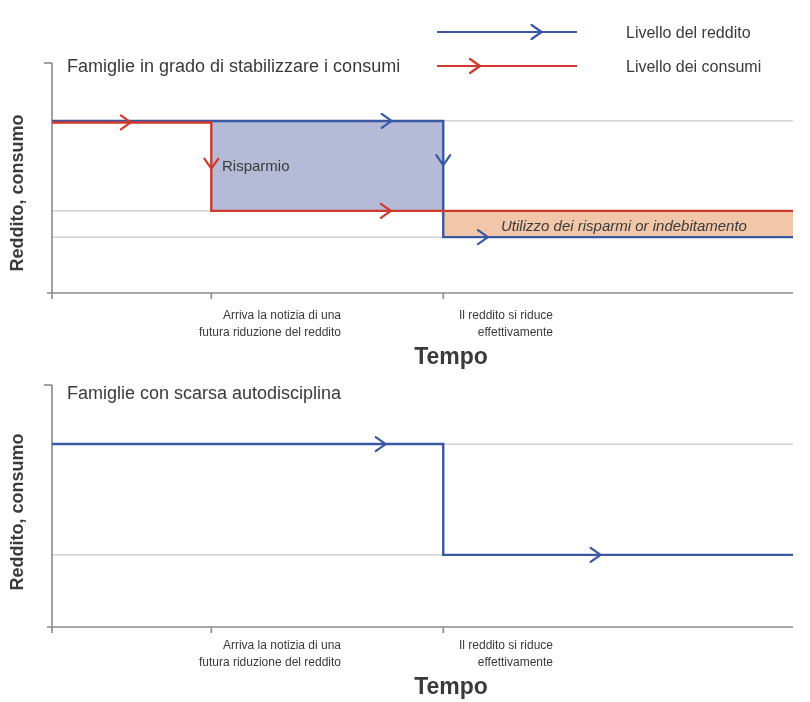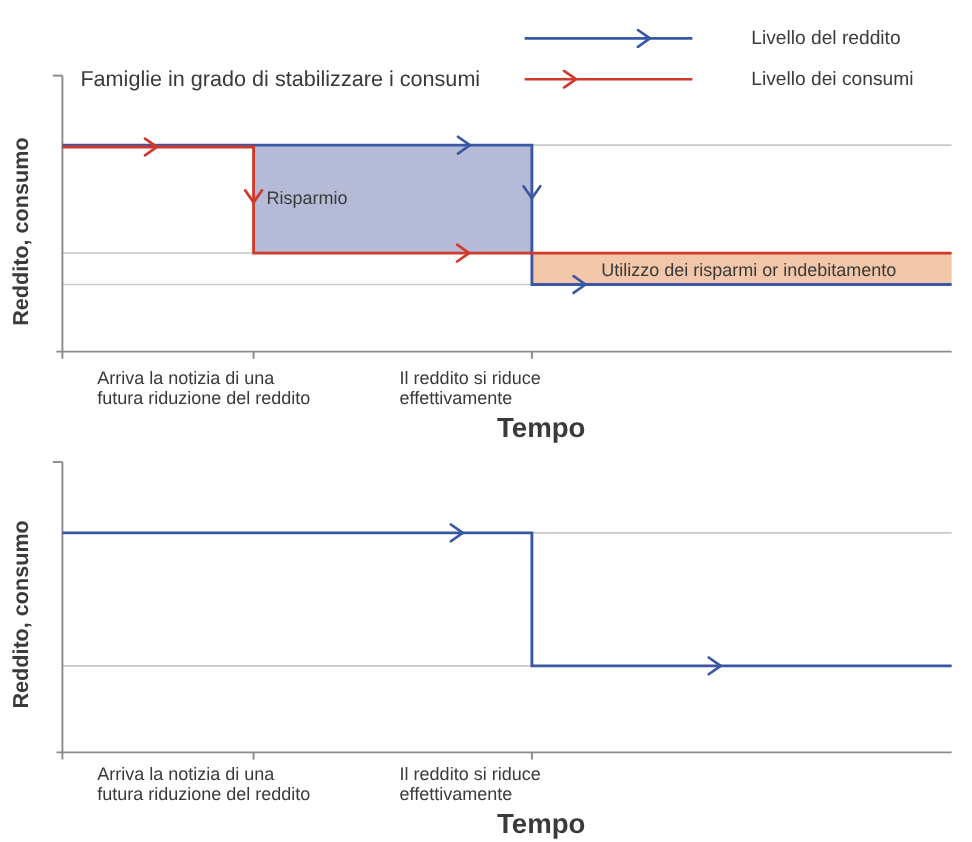--- a/index.html
+++ b/index.html
@@ -6,31 +6,31 @@
   .fig{position:relative;width:810px;height:702px;background:#ffffff;overflow:hidden;
        font-family:"Liberation Sans","DejaVu Sans",sans-serif;color:#3a3a3a;}
   #chart{position:absolute;left:0;top:0;}
   .title{position:absolute;font-size:18px;white-space:nowrap;}
   .t1{left:67px;top:56px;}
   .t2{left:67px;top:383px;}
   .ylab{position:absolute;width:210px;height:36px;line-height:36px;text-align:center;
         font-weight:bold;font-size:18px;transform:rotate(-90deg);white-space:nowrap;}
   .y1{left:-88px;top:175px;}
   .y2{left:-88px;top:494px;}
-  .tick{position:absolute;text-align:left;font-size:15px;line-height:17px;}
+  .tick{position:absolute;text-align:right;font-size:12px;line-height:17px;}
   .tk1a{left:81px;top:307px;width:260px;}
   .tk1b{left:333px;top:307px;width:220px;}
   .tk2a{left:81px;top:637px;width:260px;}
   .tk2b{left:333px;top:637px;width:220px;}
   .tempo{position:absolute;font-size:23px;font-weight:bold;width:120px;text-align:center;}
   .tp1{left:391px;top:343px;}
   .tp2{left:391px;top:673px;}
   .ann{position:absolute;font-size:15px;line-height:18px;}
   .risparmio{left:222px;top:157px;width:230px;text-align:left;}
-  .utilizzo{left:444px;top:217px;width:360px;text-align:center;}
+  .utilizzo{left:444px;top:217px;width:360px;text-align:center;font-style:italic;}
   .legend{position:absolute;left:437px;top:24px;}
   .lg-row{display:flex;align-items:flex-start;height:16px;margin-bottom:18px;gap:32px;}
   .lg-label{margin-left:15px;font-size:16px;white-space:nowrap;}
 </style>
 </head>
 <body>
 
 <div class="fig">
   <svg id="chart" width="810" height="702">
       <line x1="52" y1="120.96000000000001" x2="793" y2="120.96000000000001" stroke="#c9c9c9" stroke-width="1.3"></line>
@@ -57,20 +57,21 @@
       <line x1="44" y1="385" x2="52" y2="385" stroke="#8a8a8a" stroke-width="1.6"></line>
       <line x1="47" y1="627" x2="793" y2="627" stroke="#8a8a8a" stroke-width="1.6"></line>
       <line x1="211.315" y1="627" x2="211.315" y2="633" stroke="#8a8a8a" stroke-width="1.6"></line>
       <line x1="443.248" y1="627" x2="443.248" y2="633" stroke="#8a8a8a" stroke-width="1.6"></line>
       <polyline points="52,444.048 443.248,444.048 443.248,554.884 793,554.884" fill="none" stroke="#3a57a4" stroke-width="2.4"></polyline>
       <path d="M 375.709 437.048 L 385.709 444.048 L 375.709 451.048" fill="none" stroke="#3a57a4" stroke-width="2.2" stroke-linecap="round" stroke-linejoin="round"></path>
       <path d="M 590.599 547.884 L 600.599 554.884 L 590.599 561.884" fill="none" stroke="#3a57a4" stroke-width="2.2" stroke-linecap="round" stroke-linejoin="round"></path>
     </svg>
 
   <div class="title t1">Famiglie in grado di stabilizzare i consumi</div>
+  <div class="title t2">Famiglie con scarsa autodisciplina</div>
 
   <div class="ylab y1">Reddito, consumo</div>
   <div class="ylab y2">Reddito, consumo</div>
 
   <div class="ann risparmio">Risparmio</div>
   <div class="ann utilizzo">Utilizzo dei risparmi or indebitamento</div>
 
   <div class="tick tk1a">
     <div>Arriva la notizia di una</div>
     <div>futura riduzione del reddito</div>

